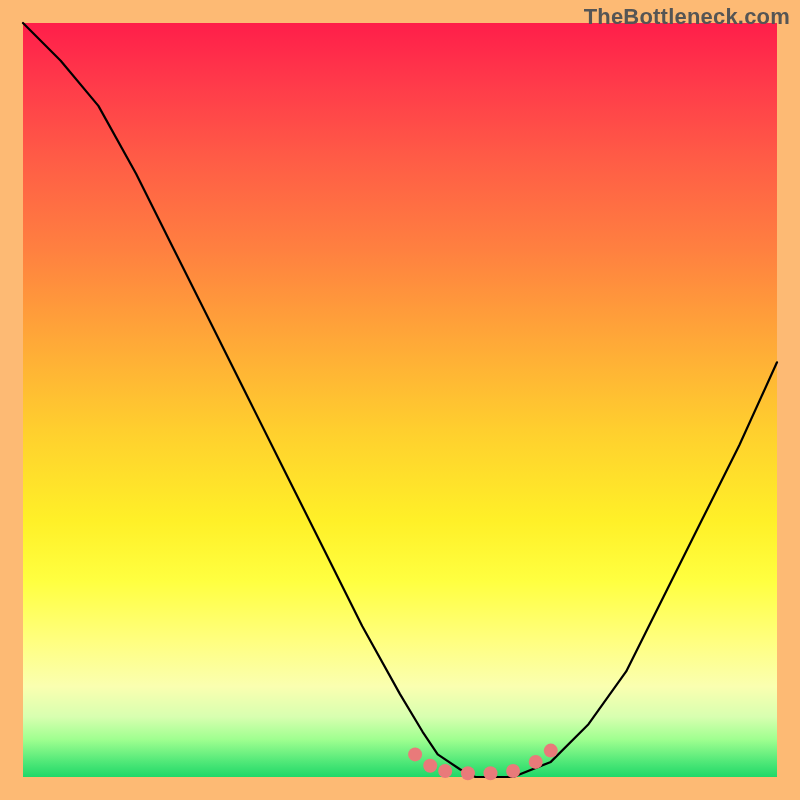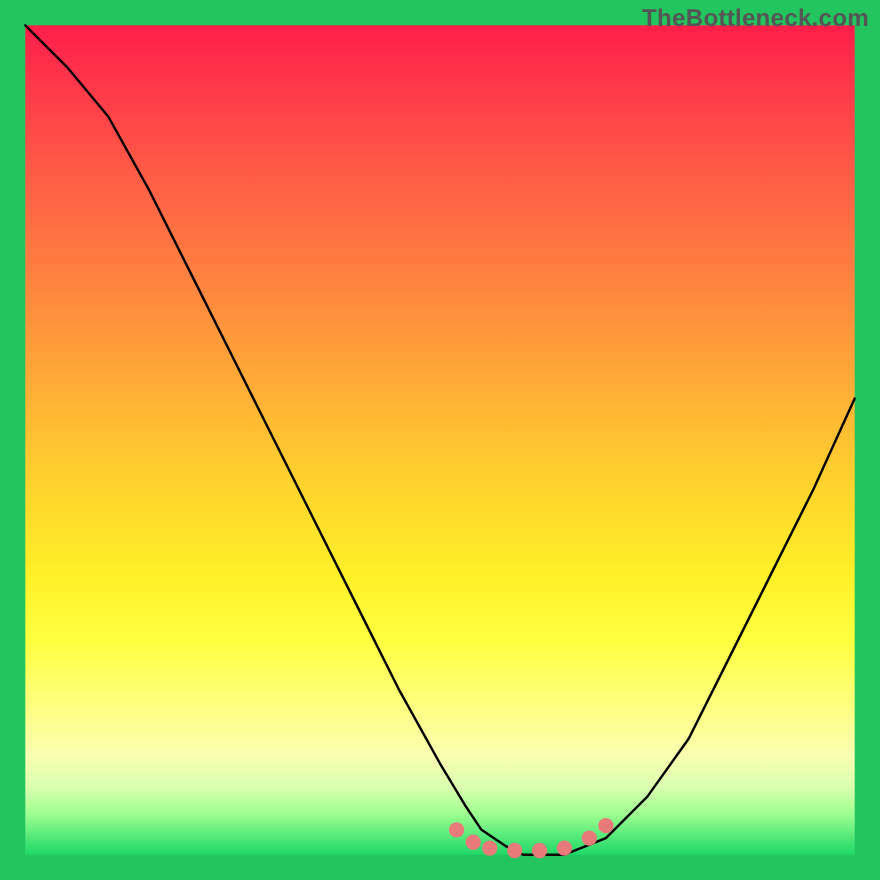--- a/index.html
+++ b/index.html
@@ -8,21 +8,21 @@
     width: 800px;
     height: 800px;
     overflow: hidden;
     background: #000;
     font-family: Arial, Helvetica, sans-serif;
   }
   .chart-wrap {
     position: relative;
     width: 800px;
     height: 800px;
-    background: #22c55e;
+    background: #fdba74;
   }
   .plot-area {
     position: absolute;
     left: 23px;
     top: 23px;
     width: 754px;
     height: 754px;
     background: linear-gradient(
       to bottom,
       #ff1e4a 0%,

